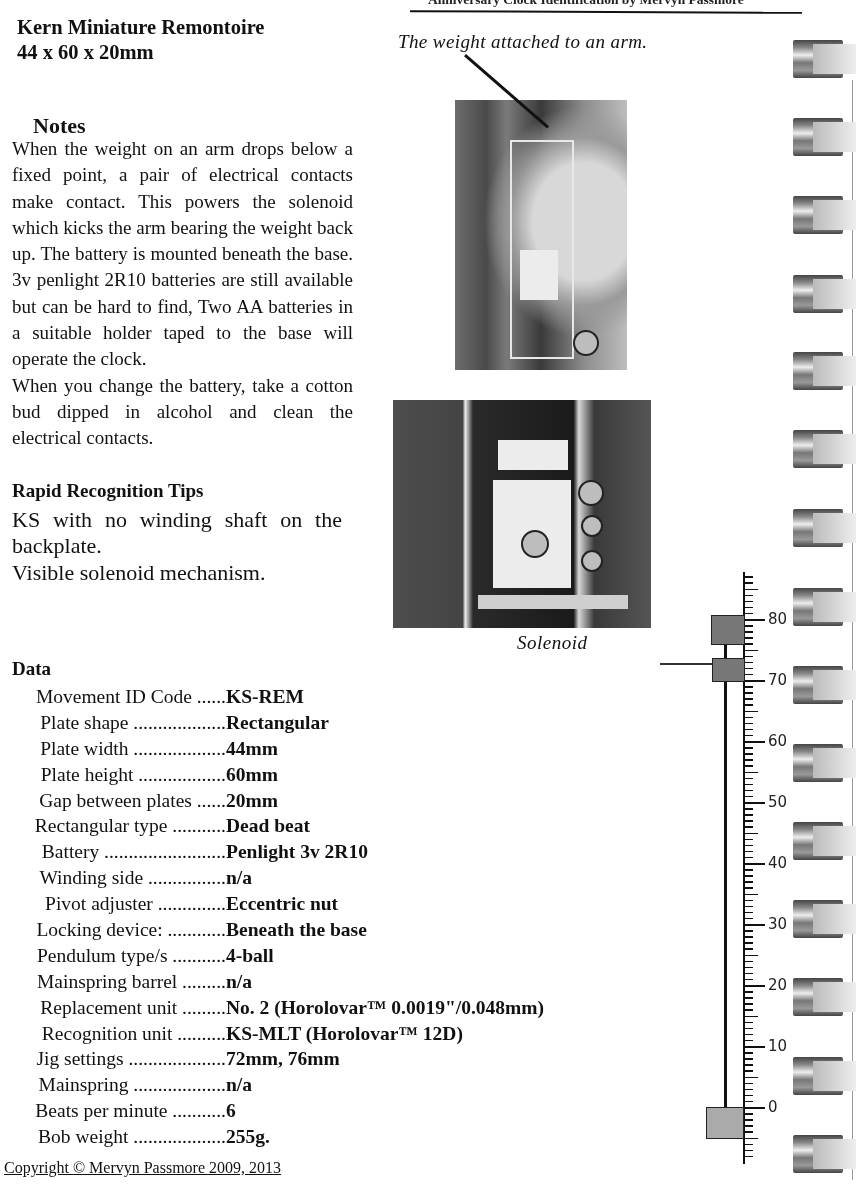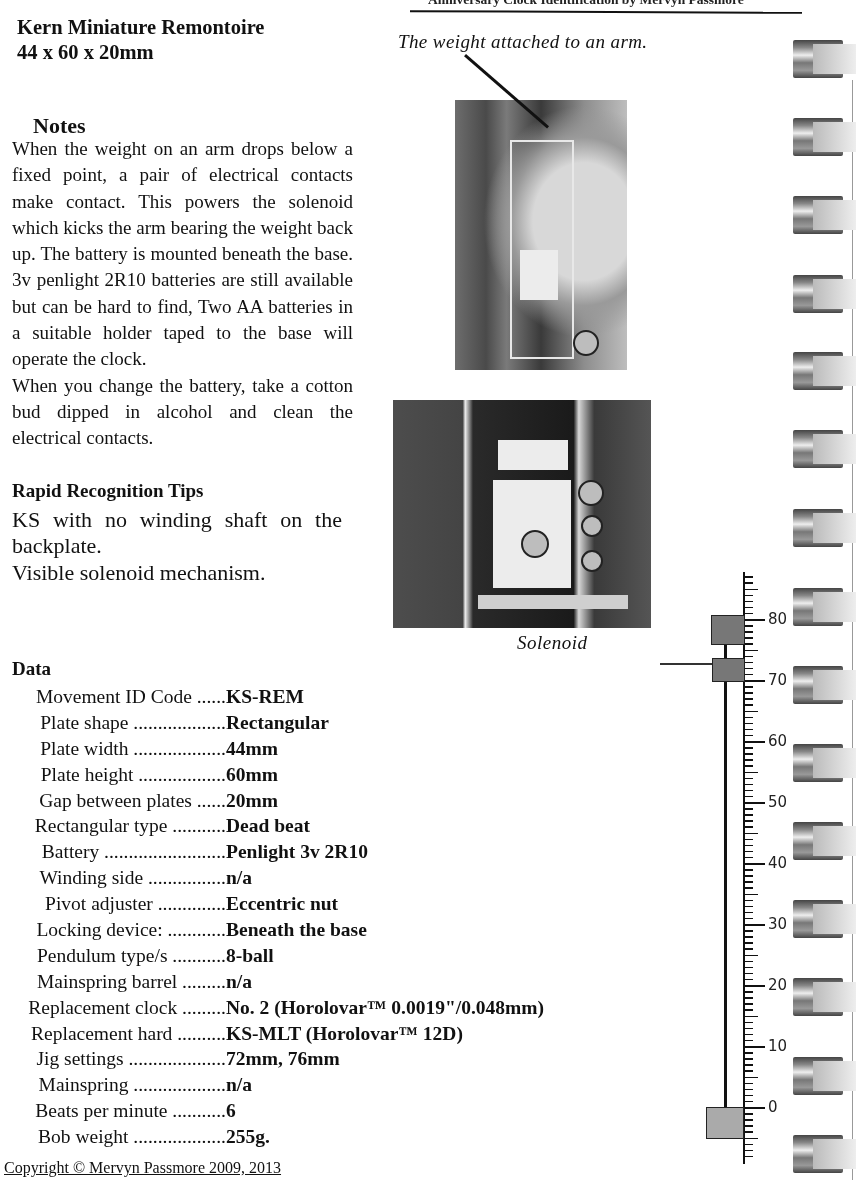--- a/index.html
+++ b/index.html
@@ -96,24 +96,24 @@
     <div class="data-row"><span class="lbl">Movement ID Code ......</span><span class="val">KS-REM</span></div>
     <div class="data-row"><span class="lbl">Plate shape ...................</span><span class="val">Rectangular</span></div>
     <div class="data-row"><span class="lbl">Plate width ...................</span><span class="val">44mm</span></div>
     <div class="data-row"><span class="lbl">Plate height ..................</span><span class="val">60mm</span></div>
     <div class="data-row"><span class="lbl">Gap between plates ......</span><span class="val">20mm</span></div>
     <div class="data-row"><span class="lbl">Rectangular type ...........</span><span class="val">Dead beat</span></div>
     <div class="data-row"><span class="lbl">Battery .........................</span><span class="val">Penlight 3v 2R10</span></div>
     <div class="data-row"><span class="lbl">Winding side ................</span><span class="val">n/a</span></div>
     <div class="data-row"><span class="lbl">Pivot  adjuster ..............</span><span class="val">Eccentric nut</span></div>
     <div class="data-row"><span class="lbl">Locking device: ............</span><span class="val">Beneath the base</span></div>
-    <div class="data-row"><span class="lbl">Pendulum type/s ...........</span><span class="val">8-ball</span></div>
+    <div class="data-row"><span class="lbl">Pendulum type/s ...........</span><span class="val">4-ball</span></div>
     <div class="data-row"><span class="lbl">Mainspring barrel .........</span><span class="val">n/a</span></div>
-    <div class="data-row"><span class="lbl">Replacement clock .........</span><span class="val">No. 2 (Horolovar™ 0.0019"/0.048mm)</span></div>
-    <div class="data-row"><span class="lbl">Replacement hard ..........</span><span class="val">KS-MLT (Horolovar™ 12D)</span></div>
+    <div class="data-row"><span class="lbl">Replacement unit .........</span><span class="val">No. 2 (Horolovar™ 0.0019"/0.048mm)</span></div>
+    <div class="data-row"><span class="lbl">Recognition unit ..........</span><span class="val">KS-MLT (Horolovar™ 12D)</span></div>
     <div class="data-row"><span class="lbl">Jig settings ....................</span><span class="val">72mm, 76mm</span></div>
     <div class="data-row"><span class="lbl">Mainspring ...................</span><span class="val">n/a</span></div>
     <div class="data-row"><span class="lbl">Beats per minute ...........</span><span class="val">6</span></div>
     <div class="data-row"><span class="lbl">Bob weight ...................</span><span class="val">255g.</span></div>
   </div>
 
 <div class="abs copyright">Copyright © Mervyn Passmore 2009, 2013</div>
 
 <div class="abs dot-strip"></div>
 <div class="abs edge-line"></div>

